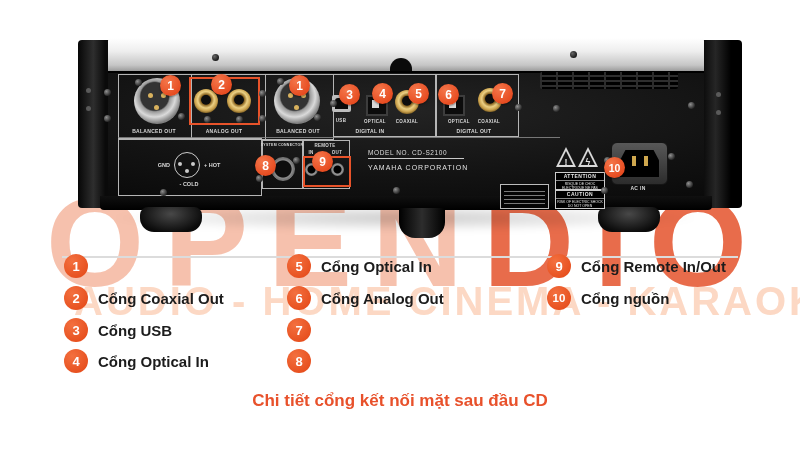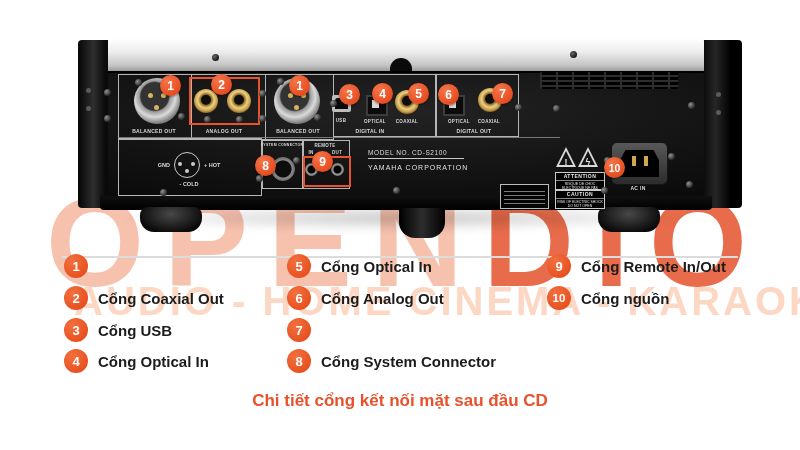--- a/index.html
+++ b/index.html
@@ -298,21 +298,20 @@
 </div>
 <div class="leg" style="left:287px;top:286px;">
   <span class="lbadge">6</span>
   <span class="ltext">Cổng Analog Out</span>
 </div>
 <div class="leg" style="left:287px;top:318px;">
   <span class="lbadge">7</span>
 </div>
 <div class="leg" style="left:287px;top:349px;">
   <span class="lbadge">8</span>
-  <span class="ltext">Cổng System Connector</span>
 </div>
 <div class="leg" style="left:547px;top:254px;">
   <span class="lbadge">9</span>
   <span class="ltext">Cổng Remote In/Out</span>
 </div>
 <div class="leg" style="left:547px;top:286px;">
   <span class="lbadge small">10</span>
   <span class="ltext">Cổng nguồn</span>
 </div>
 

